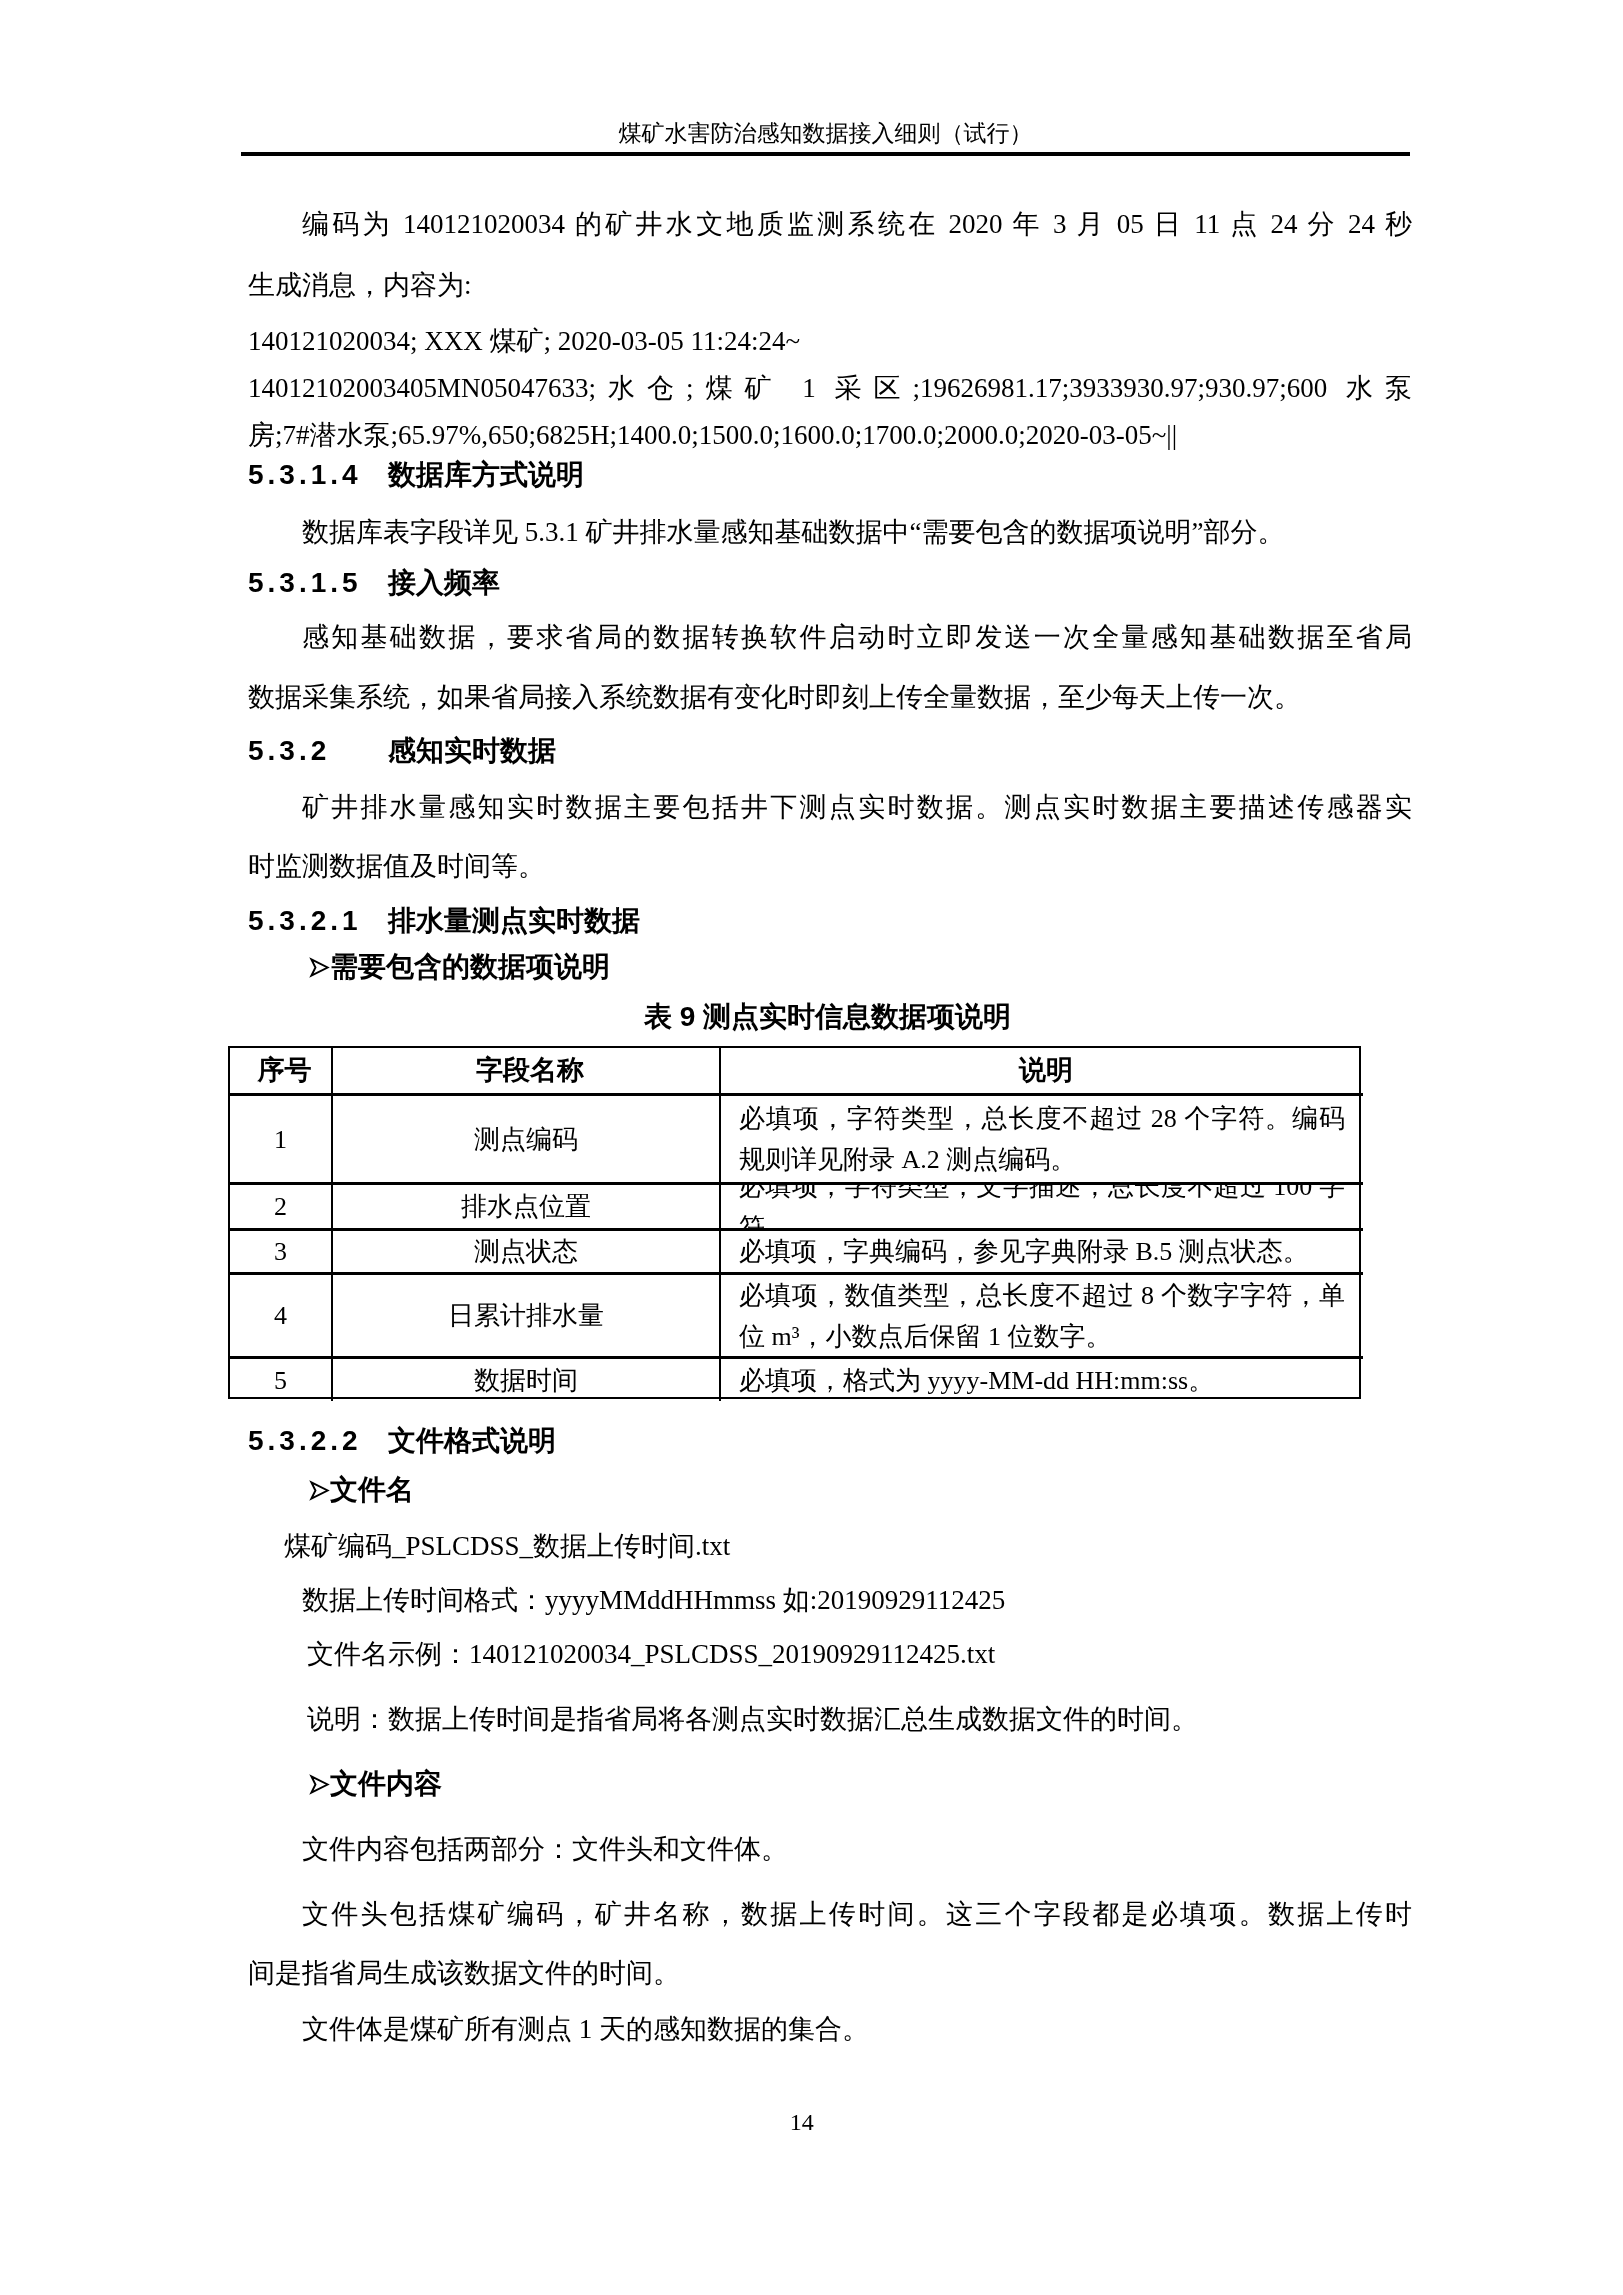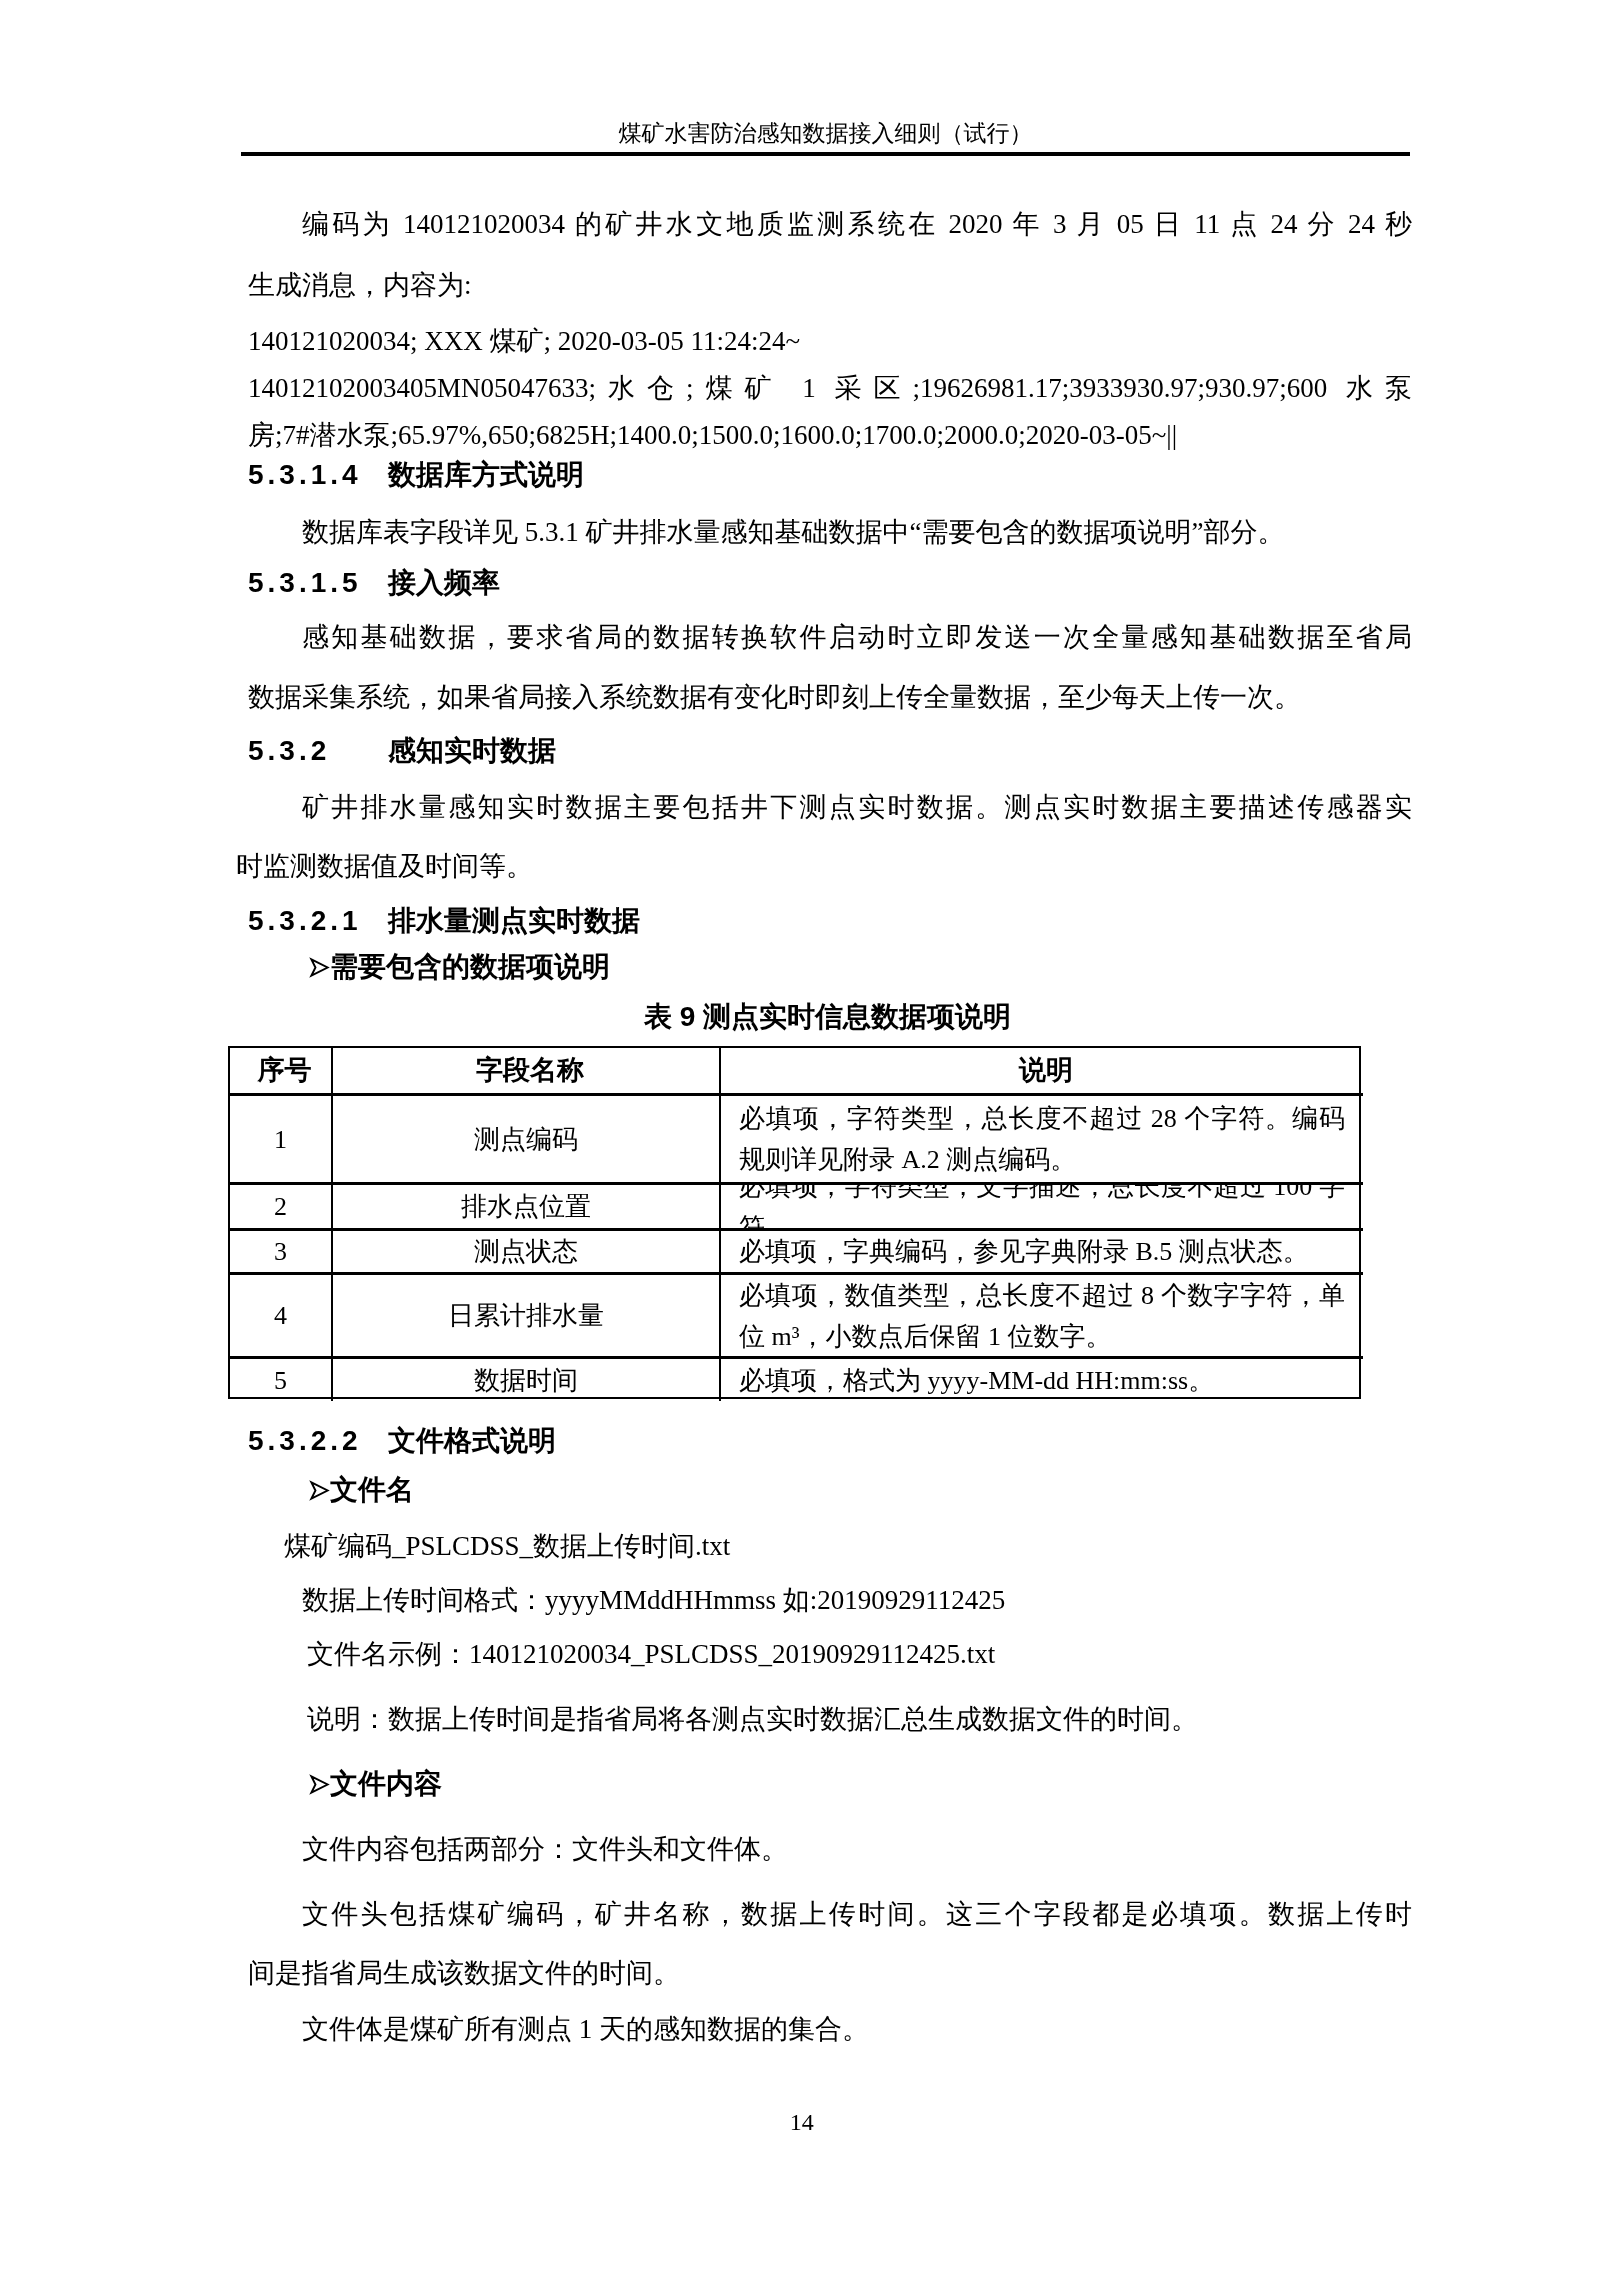--- a/index.html
+++ b/index.html
@@ -73,21 +73,21 @@
     <span class="htitle">接入频率</span>
   </div>
   <div class="abs body-text jfull" style="left:302px;top:619px;width:1110px;">感知基础数据，要求省局的数据转换软件启动时立即发送一次全量感知基础数据至省局</div>
   <div class="abs body-text" style="left:248px;top:679px;">数据采集系统，如果省局接入系统数据有变化时即刻上传全量数据，至少每天上传一次。</div>
 
   <div class="abs heading hei" style="left:248px;top:733px;width:1136px;height:36px;">
     <span class="hnum">5.3.2</span>
     <span class="htitle">感知实时数据</span>
   </div>
   <div class="abs body-text jfull" style="left:302px;top:789px;width:1110px;">矿井排水量感知实时数据主要包括井下测点实时数据。测点实时数据主要描述传感器实</div>
-  <div class="abs body-text" style="left:236px;top:848px;">时监测数据值及时间等。</div>
+  <div class="abs body-text" style="left:248px;top:848px;">时监测数据值及时间等。</div>
 
   <div class="abs heading hei" style="left:248px;top:903px;width:1136px;height:36px;">
     <span class="hnum">5.3.2.1</span>
     <span class="htitle">排水量测点实时数据</span>
   </div>
 
   <div class="abs bullet-line" style="left:309px;top:949px;">
     <svg class="arrow-icon" width="21" height="23" viewBox="0 0 26 28">
       <path d="M3 4 L23 14 L3 24 L8 14 Z" fill="#ffffff" stroke="#000000" stroke-width="2.4"></path>
     </svg>

